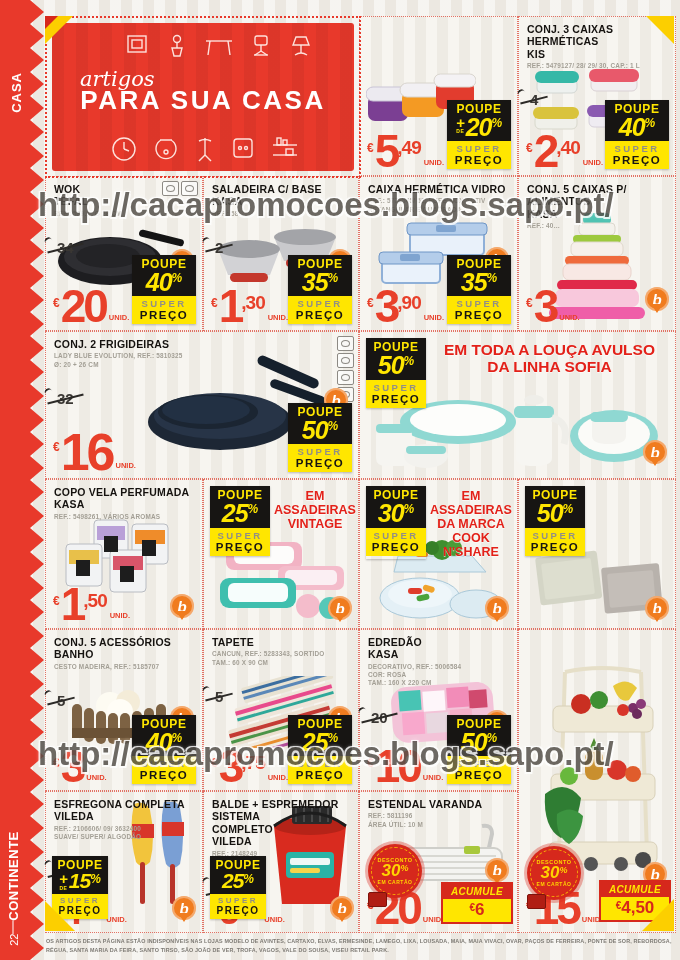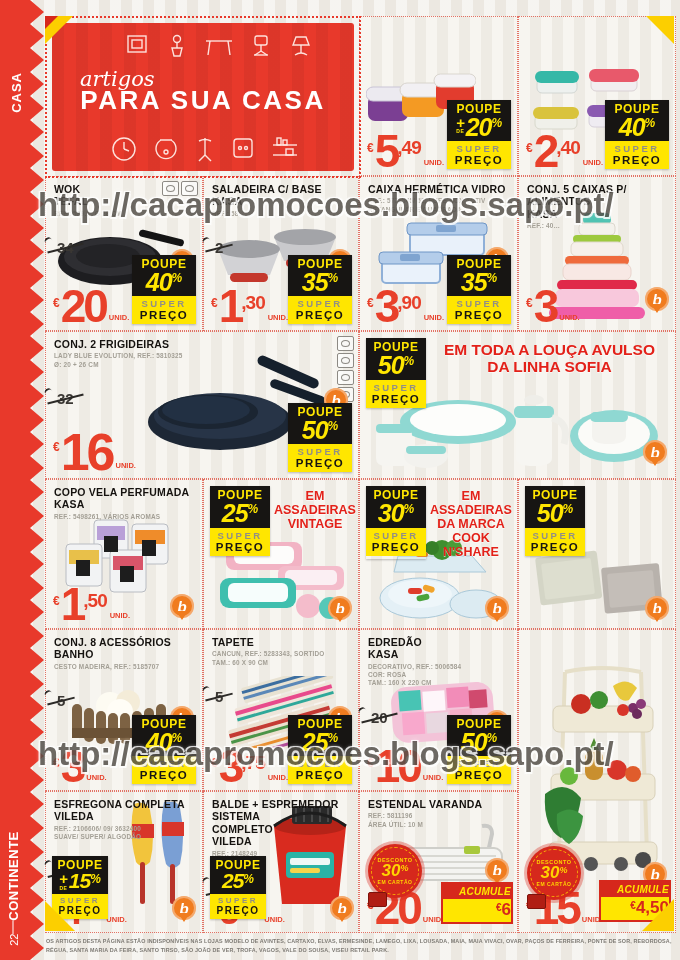--- a/index.html
+++ b/index.html
@@ -50,21 +50,21 @@
        box-shadow:inset 0 0 0 2px rgba(255,255,255,.35)}
   .bpin::after{content:"";position:absolute;bottom:-8px;left:50%;transform:translateX(-50%);
        border:6px solid transparent;border-top:9px solid #f07c1f}
   
   .banner-head{position:absolute;top:6px;left:6px;right:6px;display:flex;gap:4px;z-index:3}
   .banner-head .poupe{position:static;flex:0 0 60px;width:60px}
   .headline{flex:1;color:#e32119;font-weight:900;text-align:center;white-space:pre-line;line-height:1.12;
        margin-top:3px;font-size:12.5px;text-shadow:0 1px 0 rgba(255,255,255,.6)}
   .subline{font-size:7.2px;line-height:1.2;margin-top:1px}
   
-  .acumule{position:absolute;width:68px;border:2px solid #d6281c;background:#ffe600;text-align:right;z-index:4}
+  .acumule{position:absolute;width:68px;border:2px solid #d6281c;background:#ffe600;text-align:center;z-index:4}
   .ac-top{background:#d6281c;color:#ffe600;font-size:10px;font-weight:900;font-style:italic;padding:2px 0;letter-spacing:.3px}
   .ac-val{color:#d6281c;font-weight:900;font-size:17px;padding:1px 0 2px}
   .ac-cur{font-size:10px;vertical-align:4px;font-weight:900}
   .dcircle{position:absolute;width:54px;height:54px;border-radius:50%;background:#d6281c;z-index:4;
        display:flex;flex-direction:column;align-items:center;justify-content:center;color:#ffd400;
        box-shadow:0 0 0 3px rgba(214,40,28,.35)}
   .dcircle::before{content:"";position:absolute;inset:3px;border:1.5px dashed rgba(255,200,0,.8);border-radius:50%}
   .d-top{font-size:5.5px;font-weight:800;letter-spacing:.5px}
   .d-val{font-size:17px;font-weight:900;font-style:italic;line-height:.95;display:flex;align-items:flex-start}
   .d-sign{font-size:9px;margin-top:1px}
@@ -211,20 +211,26 @@
           </div>
         </div>
       <div class="pb">
           <div class="sup">SUPER</div>
           <div class="pre">PREÇO</div>
         </div>
     </div>
   </div>
 
   <div class="card" style="left:518px;top:16px;width:156px;height:158px">
+    <div class="phead">
+      <div class="pname">CONJ. 3 CAIXAS HERMÉTICAS
+KIS</div>
+      <div class="pref">REF.: 5479127/ 28/ 29/ 30, CAP.: 1 L</div><br>
+      <span class="old">4</span>
+    </div>
     <div class="art" style="left:10px;top:50px;width:112px;height:66px">
       <svg viewBox="0 0 112 66">
           <rect x="8" y="12" width="40" height="14" rx="5" fill="#eef1ef" stroke="#d2d6d2"></rect>
           <rect x="6" y="4" width="44" height="12" rx="6" fill="#35b8a7"></rect>
           <rect x="62" y="10" width="46" height="14" rx="5" fill="#f2eef0" stroke="#dad2d4"></rect>
           <rect x="60" y="2" width="50" height="13" rx="6" fill="#e8596b"></rect>
           <rect x="6" y="48" width="42" height="14" rx="5" fill="#f0f0ea" stroke="#d8d8cc"></rect>
           <rect x="4" y="40" width="46" height="12" rx="6" fill="#d9c33c"></rect>
           <rect x="60" y="46" width="46" height="14" rx="5" fill="#efecf2" stroke="#d6d0da"></rect>
           <rect x="58" y="38" width="50" height="12" rx="6" fill="#8a5ab1"></rect>
@@ -628,21 +634,21 @@
           <rect x="78" y="28" width="46" height="34" rx="2" fill="#c4beb8" transform="rotate(-5 78 28)"></rect>
         </svg>
     </div>
     <div class="bpin" style="right:6px;bottom:8px">
         <span>b</span>
       </div>
   </div>
 
   <div class="card" style="left:45px;top:629px;width:156px;height:160px">
     <div class="phead">
-      <div class="pname">CONJ. 8 ACESSÓRIOS BANHO</div>
+      <div class="pname">CONJ. 5 ACESSÓRIOS BANHO</div>
       <div class="pref">CESTO MADEIRA, REF.: 5185707</div><br>
       <span class="old">5</span>
     </div>
     <div class="art" style="left:20px;top:48px;width:110px;height:66px">
       <svg viewBox="0 0 110 66">
           <circle cx="44" cy="28" r="14" fill="#fdfbf2"></circle>
           <circle cx="62" cy="24" r="12" fill="#f4ecd8"></circle>
           <circle cx="54" cy="34" r="13" fill="#fffdf6"></circle>
           <g fill="#7d6243">
             <rect x="6" y="26" width="10" height="34" rx="5"></rect>

